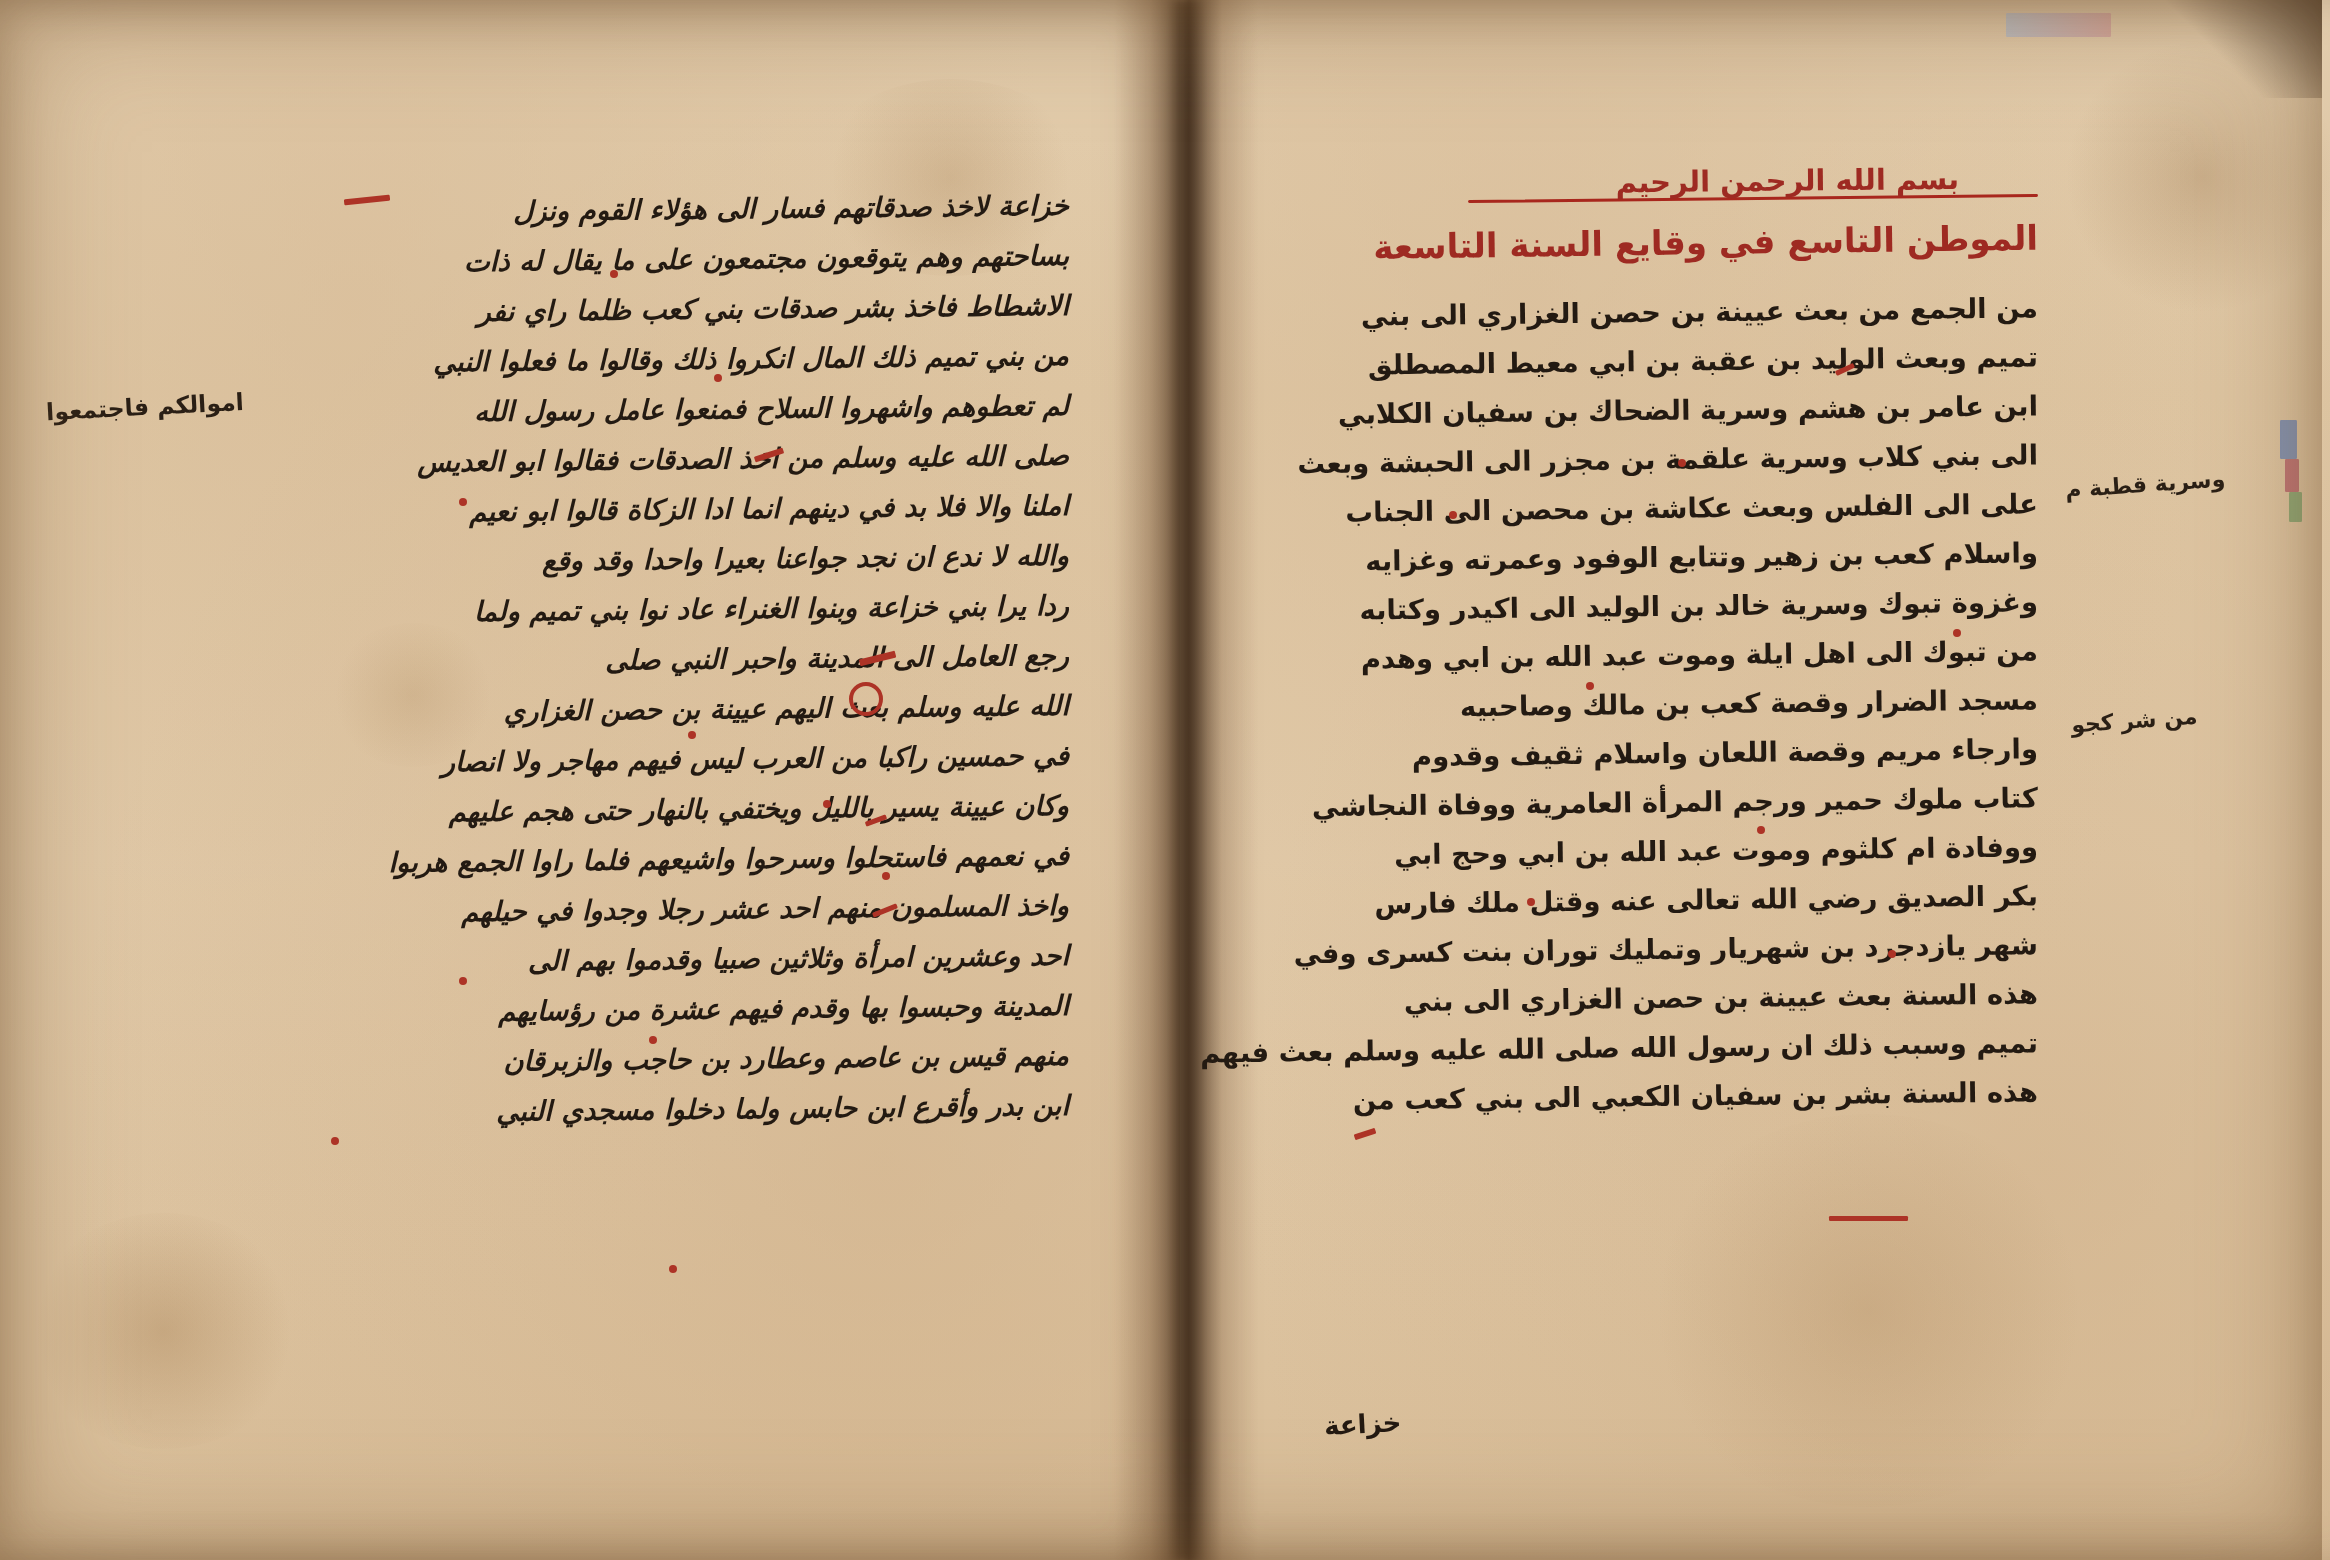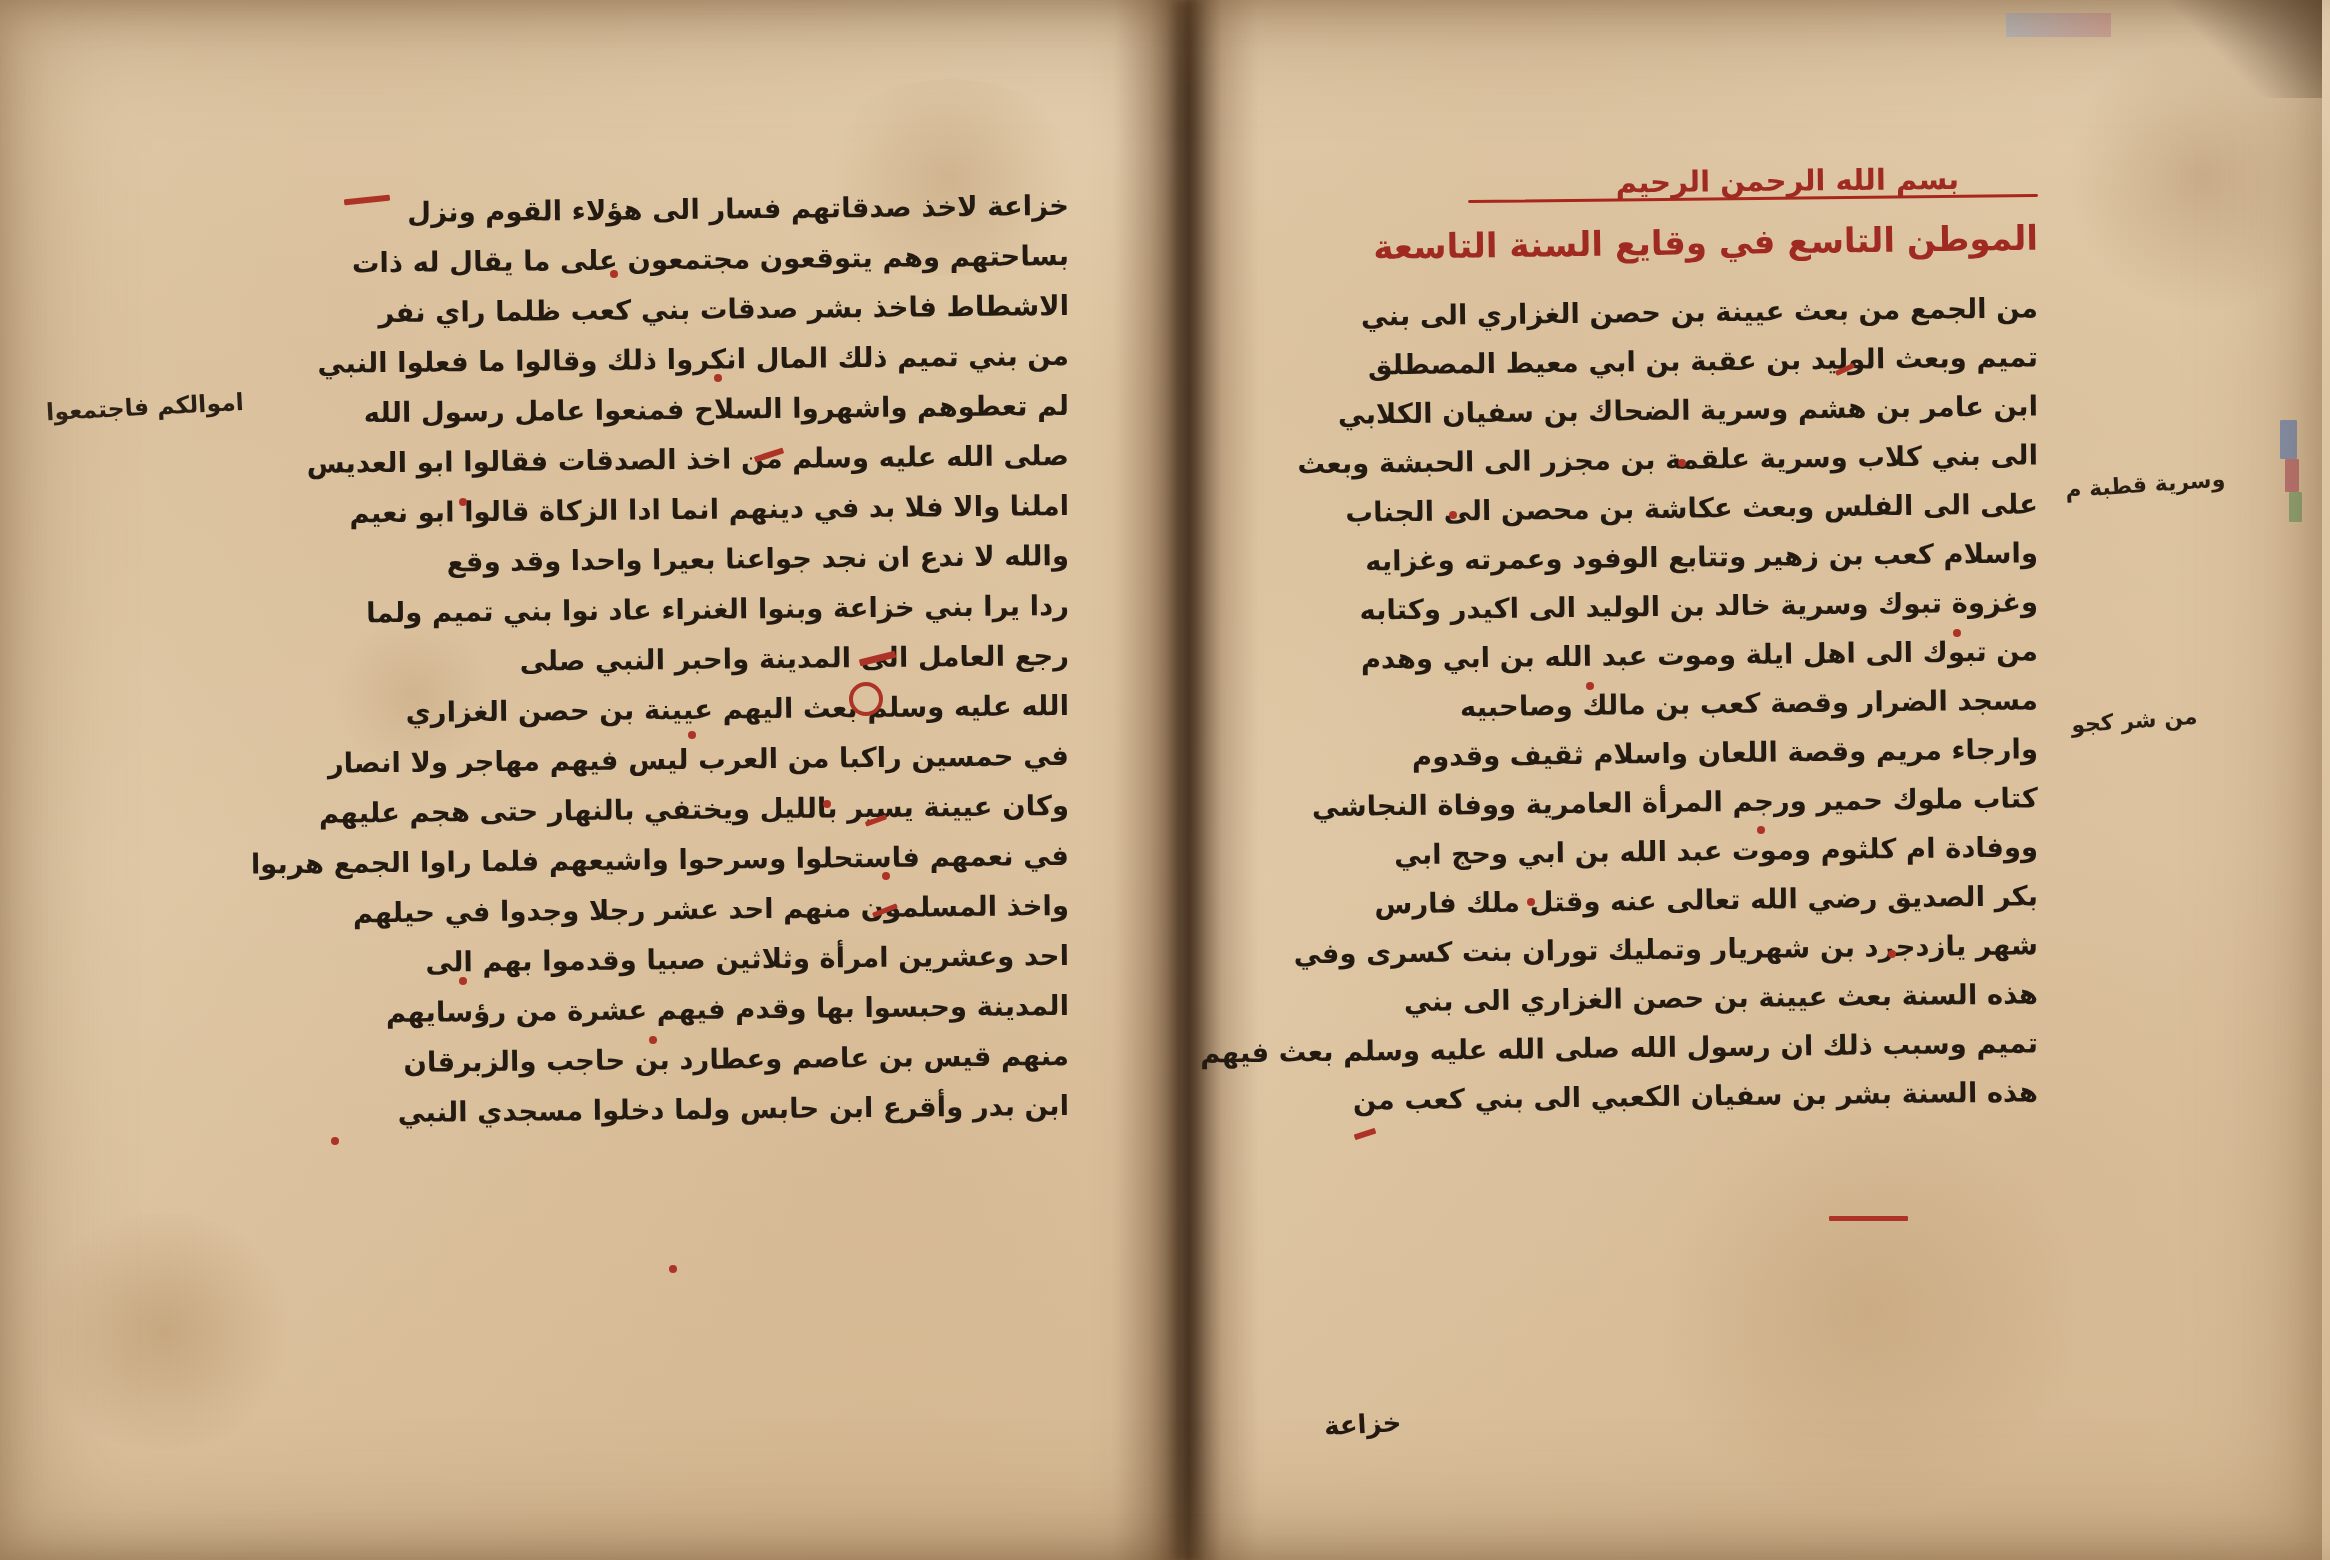--- a/index.html
+++ b/index.html
@@ -155,21 +155,21 @@
     <div class="redmark" style="left:1527px;top:898px;width:7.9px;height:7.9px;"></div>
     <div class="redmark" style="left:1888px;top:950px;width:7.9px;height:7.9px;"></div>
     <div class="redstroke" style="left:1354px;top:1131px;width:22px;height:5.9px;transform:rotate(-18deg);"></div>
     <div class="redstroke" style="left:1829px;top:1216px;width:79px;height:5.2px;"></div>
 
     <div class="margin-note" style="left:2065px;top:472px;font-size:22px;transform:rotate(-4deg);">وسرية قطبة م</div>
     <div class="margin-note" style="left:2071px;top:708px;font-size:22px;transform:rotate(-4deg);">من شر كجو</div>
 
     <div class="catchword" style="left:1324px;top:1409px;font-size:26px;transform:rotate(-3deg);">خزاعة</div>
 
-    <div class="textblock" style="left:282px;top:184px;width:787px;">
+    <div class="textblock" style="left:282px;top:184px;width:787px;font-style:italic;">
       <div class="line" style="font-size:27.5px;line-height:50px;transform:rotate(-0.6deg);">خزاعة لاخذ صدقاتهم فسار الى هؤلاء القوم ونزل</div>
       <div class="line" style="font-size:27.5px;line-height:50px;transform:rotate(-0.6deg);">بساحتهم وهم يتوقعون مجتمعون على ما يقال له ذات</div>
       <div class="line" style="font-size:27.5px;line-height:50px;transform:rotate(-0.6deg);">الاشطاط فاخذ بشر صدقات بني كعب ظلما راي نفر</div>
       <div class="line" style="font-size:27.5px;line-height:50px;transform:rotate(-0.6deg);">من بني تميم ذلك المال انكروا ذلك وقالوا ما فعلوا النبي</div>
       <div class="line" style="font-size:27.5px;line-height:50px;transform:rotate(-0.6deg);">لم تعطوهم واشهروا السلاح فمنعوا عامل رسول الله</div>
       <div class="line" style="font-size:27.5px;line-height:50px;transform:rotate(-0.6deg);">صلى الله عليه وسلم من اخذ الصدقات فقالوا ابو العديس</div>
       <div class="line" style="font-size:27.5px;line-height:50px;transform:rotate(-0.6deg);">املنا والا فلا بد في دينهم انما ادا الزكاة قالوا ابو نعيم</div>
       <div class="line" style="font-size:27.5px;line-height:50px;transform:rotate(-0.6deg);">والله لا ندع ان نجد جواعنا بعيرا واحدا وقد وقع</div>
       <div class="line" style="font-size:27.5px;line-height:50px;transform:rotate(-0.6deg);">ردا يرا بني خزاعة وبنوا الغنراء عاد نوا بني تميم ولما</div>
       <div class="line" style="font-size:27.5px;line-height:50px;transform:rotate(-0.6deg);">رجع العامل الى المدينة واحبر النبي صلى</div>

